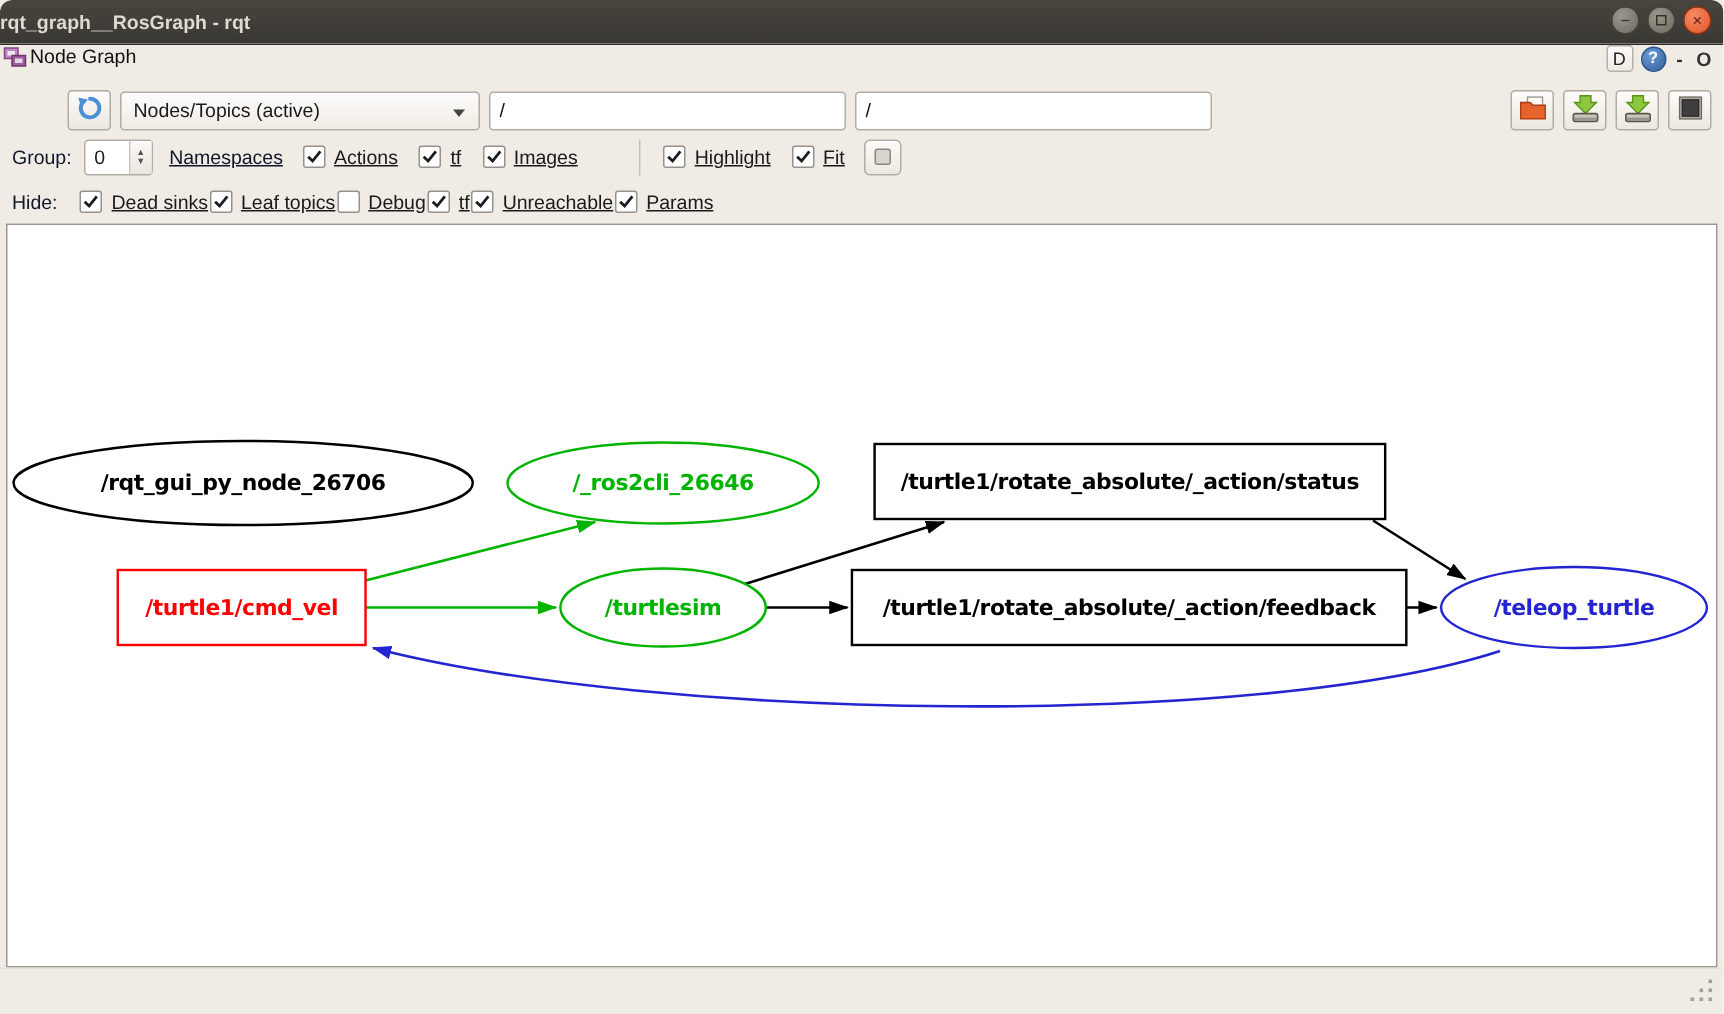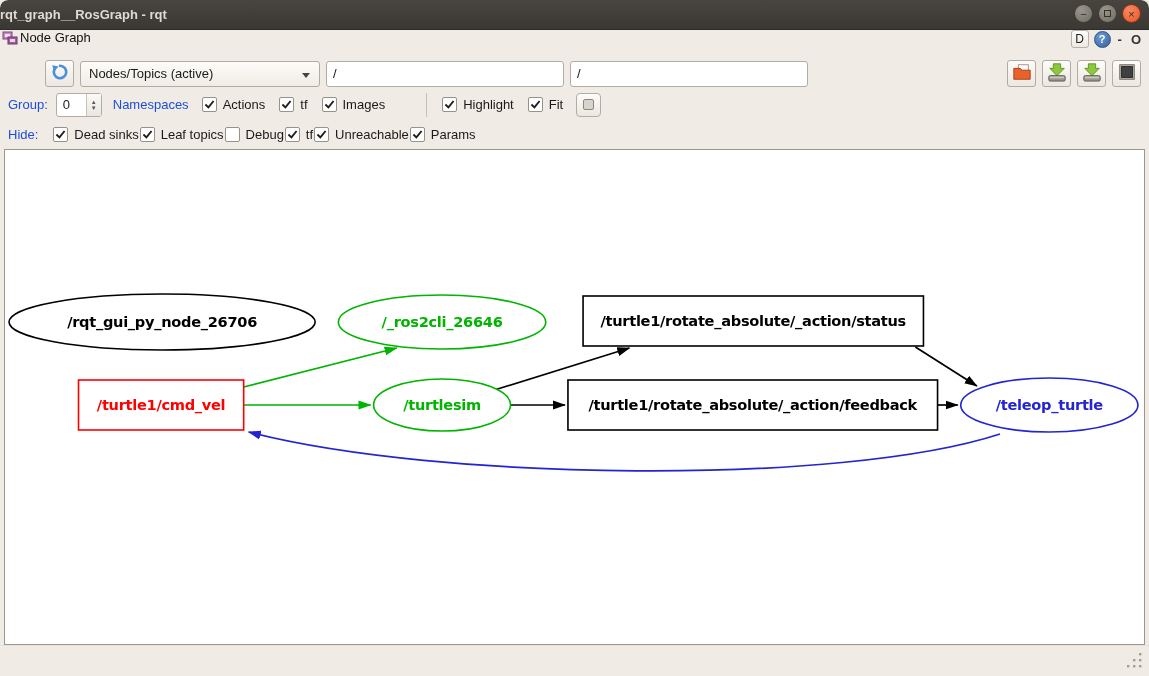--- a/index.html
+++ b/index.html
@@ -85,40 +85,40 @@
     background:#fff; padding:0 6px; font-size:13px;
     font-family:"Liberation Sans", sans-serif; color:#111;
   }
   .toolbar-spacer { flex:1; }
   
   .filter-row {
     flex:0 0 29px; height:29px;
     display:flex; align-items:center; gap:13px; padding:0 8px;
   }
   .filter-row.second { flex-basis:30px; height:30px; gap:15px; }
-  .lbl { color:#1d4ed8; }
+  .lbl { color:#0f172a; }
   .spinbox {
     width:46px; height:24px;
     border:1px solid #b2ada4; border-radius:3px;
     background:#fff; display:flex; position:relative;
   }
   .spin-value { flex:1; display:flex; align-items:center; padding-left:6px; }
   .spin-arrows {
     width:15px; border-left:1px solid #c9c4bb;
     background:linear-gradient(#fbfaf8,#eae5de);
     display:flex; flex-direction:column; align-items:center; justify-content:center;
     font-size:6px; color:#555; line-height:6px;
   }
   .cb { display:inline-flex; align-items:center; gap:6px; }
   .cb-box {
     width:15px; height:15px; background:#fff;
     border:1px solid #96918a; border-radius:2px;
     display:inline-flex; align-items:center; justify-content:center;
   }
-  .cb-group { display:inline-flex; align-items:flex-start; gap:14px; }
+  .cb-group { display:inline-flex; align-items:flex-start; gap:14px;text-decoration:underline; }
   .vsep { width:1px; height:24px; background:#c6c1b8; margin:0 2px; }
   .small-btn {
     width:25px; height:24px;
     border:1px solid #b2ada4; border-radius:4px;
     background:linear-gradient(#fdfcfa,#ece7e0);
     display:flex; align-items:center; justify-content:center;
   }
   .fit-glyph { width:11px; height:11px; border:1.5px solid #8a8populate580; border:1.5px solid #8a867f; border-radius:2px; background:#d8d4cc; }
   
   .canvas {
@@ -227,21 +227,21 @@
     </span>
   </div>
 </div>
 
 <div class="filter-row">
   <span class="lbl">Group:</span>
   <div class="spinbox" style="margin-left:-5px;">
     <span class="spin-value">0</span>
     <span class="spin-arrows">▲<br>▼</span>
   </div>
-  <span class="lbl" style="margin-left:-2px;">Namespaces</span>
+  <span class="lbl" style="margin-left:-2px;text-decoration:underline;">Namespaces</span>
   <span class="cb-group" id="cb-group1">
       <label class="cb">
         <span class="cb-box">
           <svg width="11" height="11" viewBox="0 0 10 10">
             <path d="M1.3,5 L4,7.6 L8.7,1.8" stroke="#1c1c1c" stroke-width="1.7" fill="none"></path>
           </svg>
         </span>
         <span>Actions</span>
       </label>
       <label class="cb">

